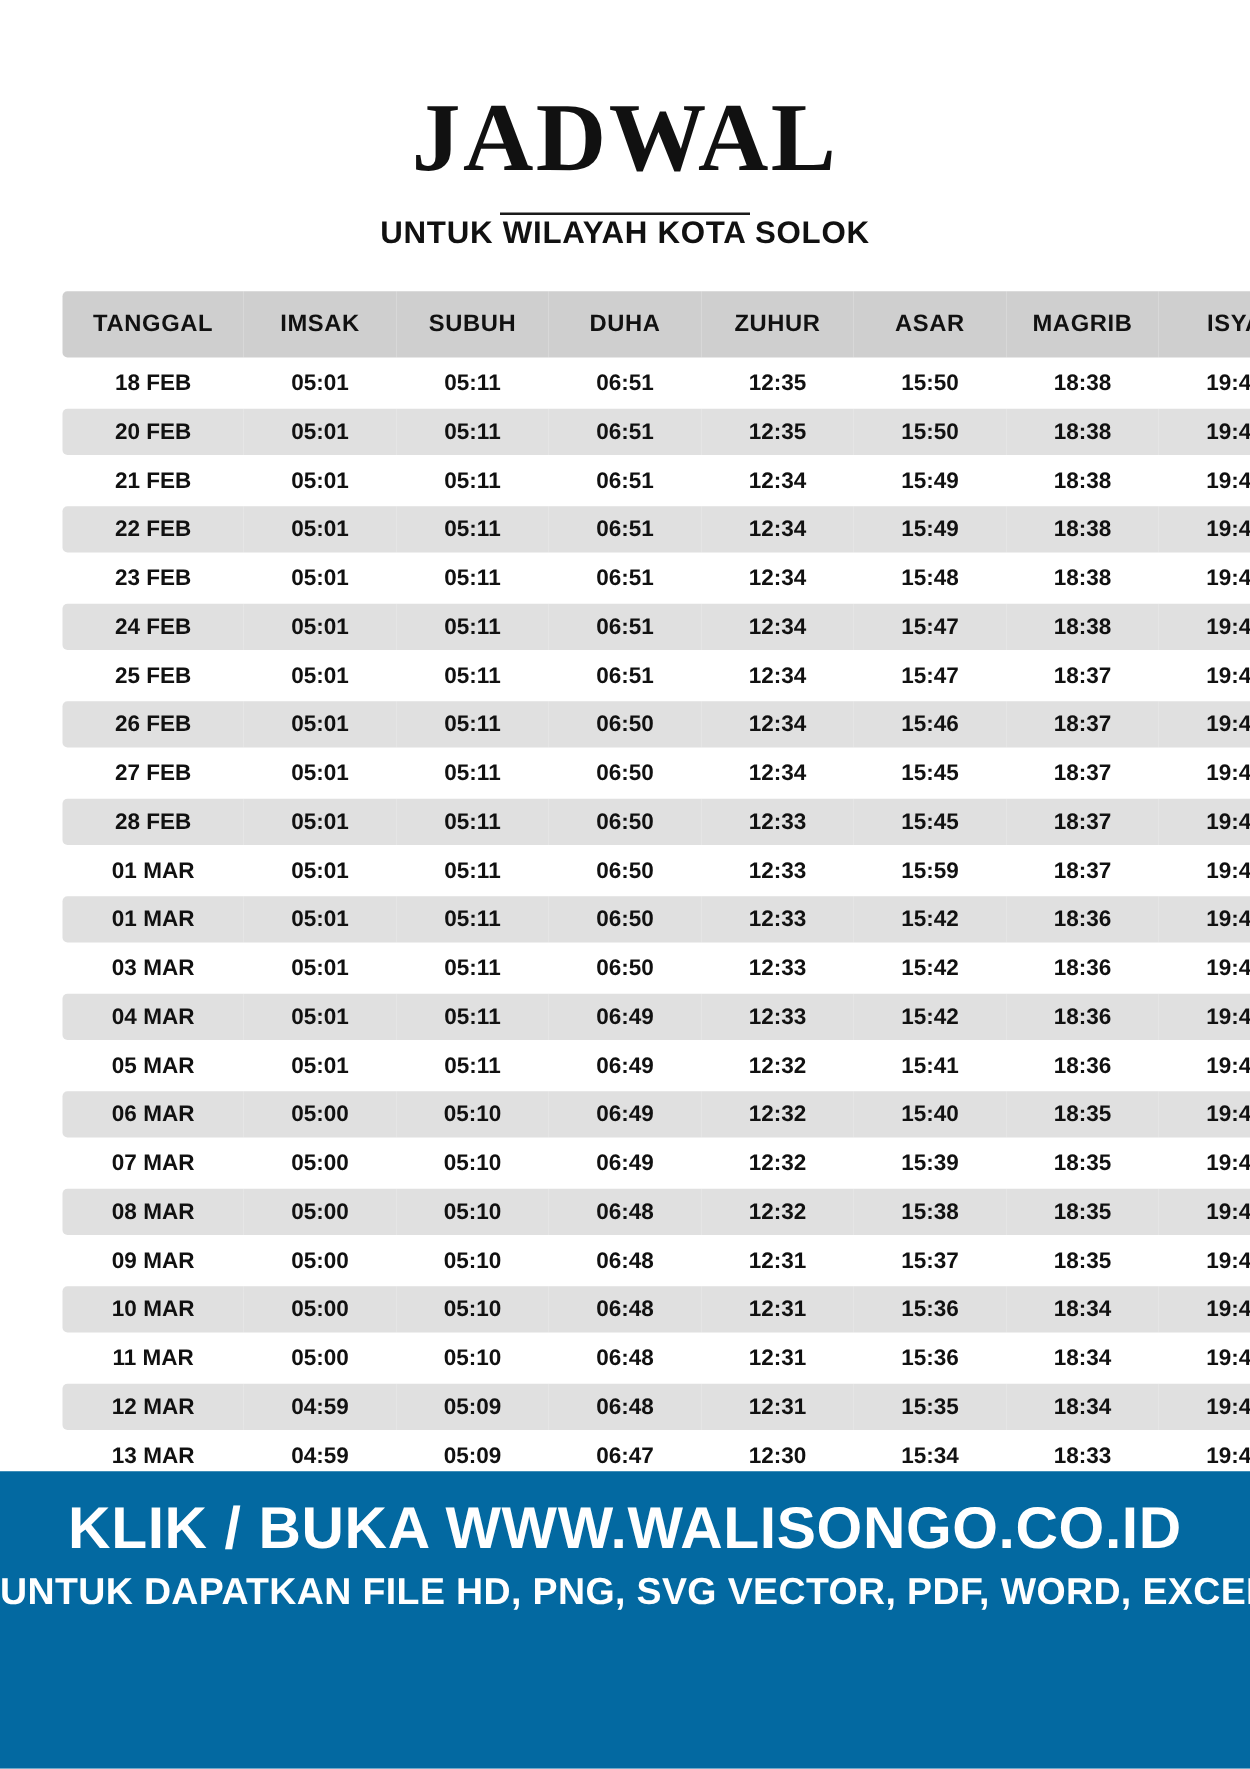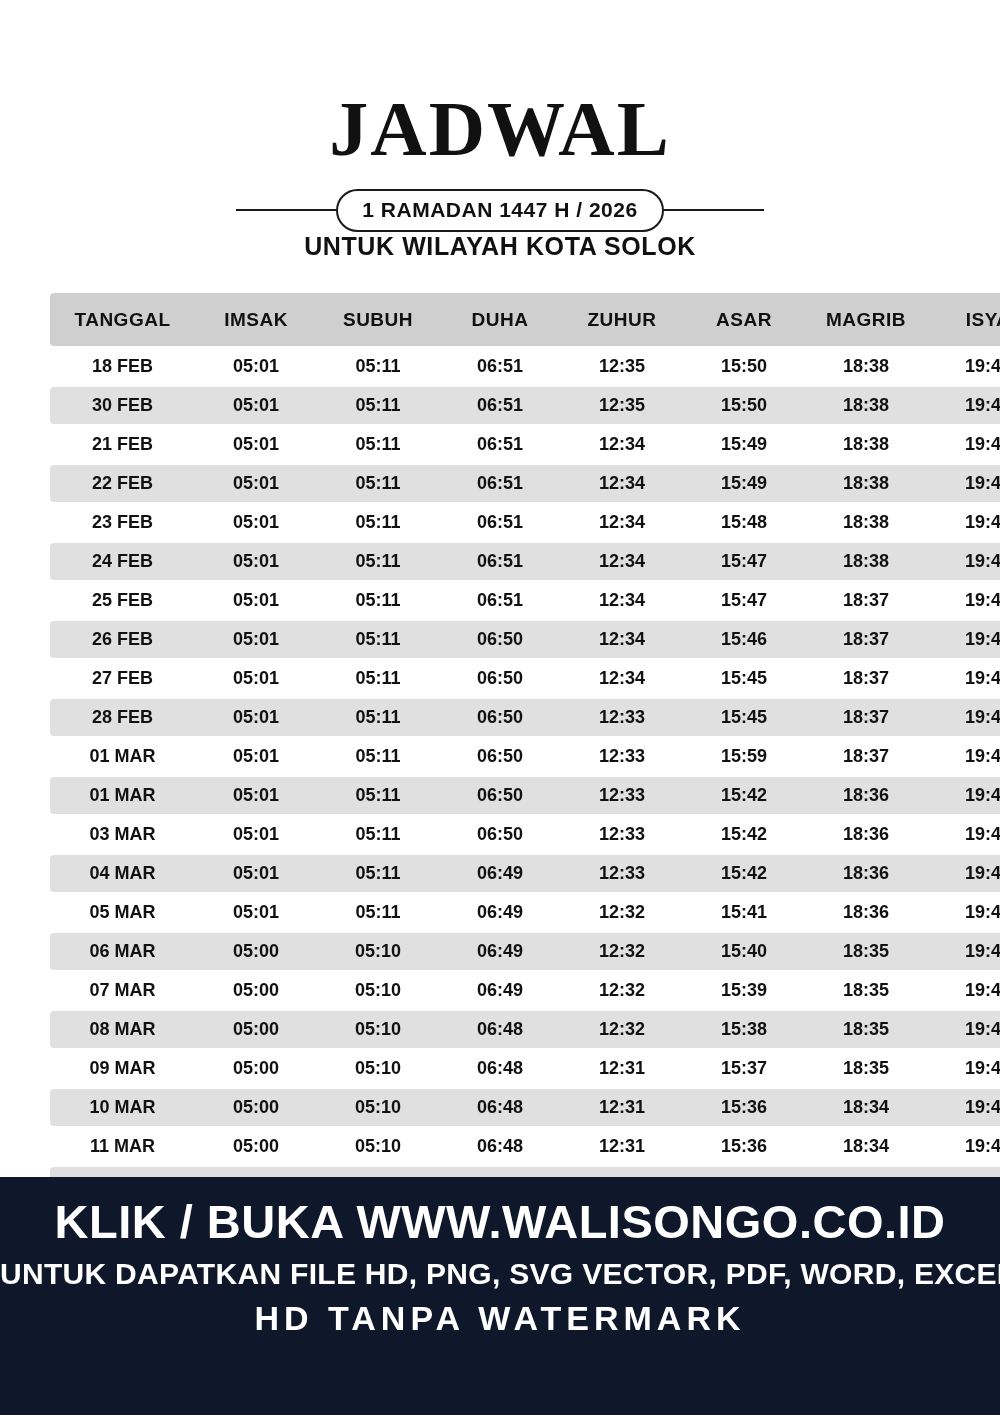--- a/index.html
+++ b/index.html
@@ -17,21 +17,21 @@
   .page {
     width: 1000px;
     height: 1415px;
     position: relative;
     box-sizing: border-box;
   }
 
   
   .title-block {
     text-align: center;
-    padding-top: 91px;
+    padding-top: 72px;
   }
   .title-line1, .title-line2 {
     font-family: "Liberation Serif", serif;
     font-weight: bold;
     color: #111111;
     line-height: 0.97;
     letter-spacing: 2px;
   }
   .title-line1 {
     font-size: 78px;
@@ -151,21 +151,20 @@
 </head>
 <body>
 
 <div class="page">
 
   <div class="title-block">
     <div class="title-line1">JADWAL</div>
 
     <div class="ribbon-row">
       <div class="ribbon-rule"></div>
-      <div class="ribbon-pill">1 RAMADAN 1447 H / 2026</div>
       <div class="ribbon-rule"></div>
     </div>
 
     <div class="subtitle">UNTUK WILAYAH KOTA SOLOK</div>
   </div>
 
   <div class="table-wrap">
     <table class="schedule">
       <colgroup>
         <col class="c-tanggal">
@@ -194,21 +193,21 @@
             <td>18 FEB</td>
             <td>05:01</td>
             <td>05:11</td>
             <td>06:51</td>
             <td>12:35</td>
             <td>15:50</td>
             <td>18:38</td>
             <td>19:48</td>
           </tr>
           <tr class="alt">
-            <td>30 FEB</td>
+            <td>20 FEB</td>
             <td>05:01</td>
             <td>05:11</td>
             <td>06:51</td>
             <td>12:35</td>
             <td>15:50</td>
             <td>18:38</td>
             <td>19:48</td>
           </tr>
           <tr>
             <td>21 FEB</td>
@@ -437,19 +436,18 @@
             <td>06:47</td>
             <td>12:30</td>
             <td>15:32</td>
             <td>18:33</td>
             <td>19:41</td>
           </tr>
         </tbody>
     </table>
   </div>
 
-  <div class="watermark" style="background: #0f172a; color: rgb(255, 255, 255);">
+  <div class="watermark" style="background: #0369a1; color: rgb(255, 255, 255);">
     <div class="wm-line1">KLIK / BUKA WWW.WALISONGO.CO.ID</div>
     <div class="wm-line2">UNTUK DAPATKAN FILE HD, PNG, SVG VECTOR, PDF, WORD, EXCEL</div>
-    <div class="wm-line3">HD TANPA WATERMARK</div>
   </div>
 
 </div>
 
 </body></html>

